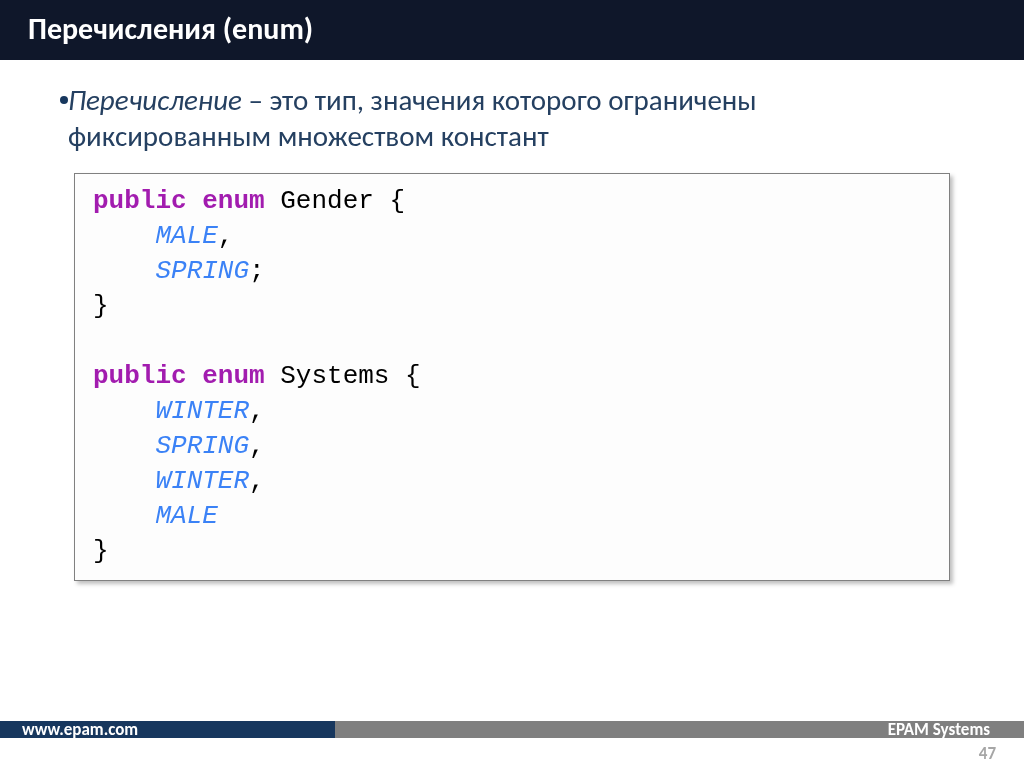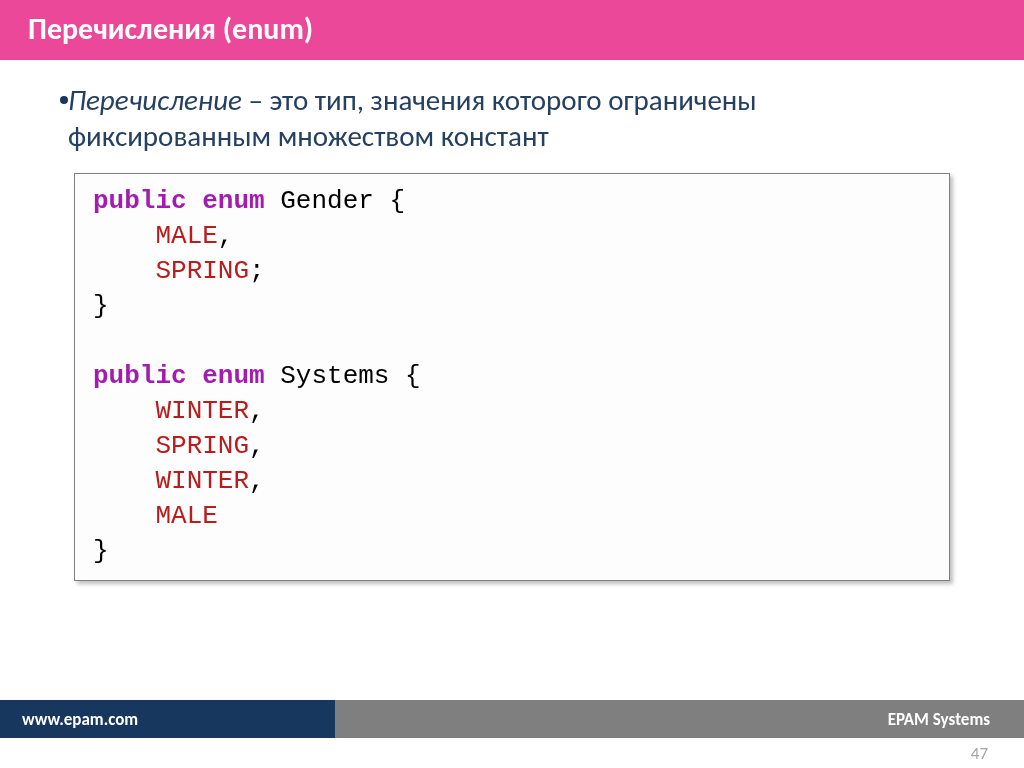--- a/index.html
+++ b/index.html
@@ -5,21 +5,21 @@
   * { margin: 0; padding: 0; box-sizing: border-box; }
   body {
     width: 1024px;
     height: 768px;
     font-family: Calibri, Arial, sans-serif;
     background: #fff;
     position: relative;
     overflow: hidden;
   }
   .title-bar {
-    background: #ec4899;
+    background: #0f172a;
     color: #fff;
     padding: 10px 28px 14px 28px;
     height: 60px;
     display: flex;
     align-items: center;
   }
   .title-bar h1 {
     font-size: 30px;
     font-weight: bold;
   }
@@ -53,27 +53,27 @@
     background: #fdfdfd;
     box-shadow: 3px 3px 4px rgba(0,0,0,0.25);
     padding: 10px 18px 10px 18px;
     font-family: Consolas, "Courier New", monospace;
     font-size: 26px;
     line-height: 1.35;
     color: #000;
     white-space: pre;
   }
   .kw { color: #a21caf; font-weight: bold; }
-  .en { color: #b91c1c; }
+  .en { color: #3b82f6; font-style: italic; }
   .footer {
     position: absolute;
     bottom: 30px;
     left: 0;
     width: 100%;
-    height: 38px;
+    height: 17px;
     display: flex;
   }
   .footer-left {
     background: #17375e;
     color: #fff;
     width: 335px;
     display: flex;
     align-items: center;
     padding-left: 22px;
     font-size: 17px;
@@ -86,23 +86,24 @@
     display: flex;
     align-items: center;
     justify-content: flex-end;
     padding-right: 34px;
     font-size: 17px;
     font-weight: bold;
   }
   .page-num {
     position: absolute;
     bottom: 4px;
-    right: 36px;
+    right: 28px;
     color: #a6a6a6;
     font-size: 17px;
+    font-weight: bold;
   }
 </style>
 </head>
 <body>
 
 <div class="title-bar">
   <h1>Перечисления (enum)</h1>
 </div>
 
 <div class="content">

